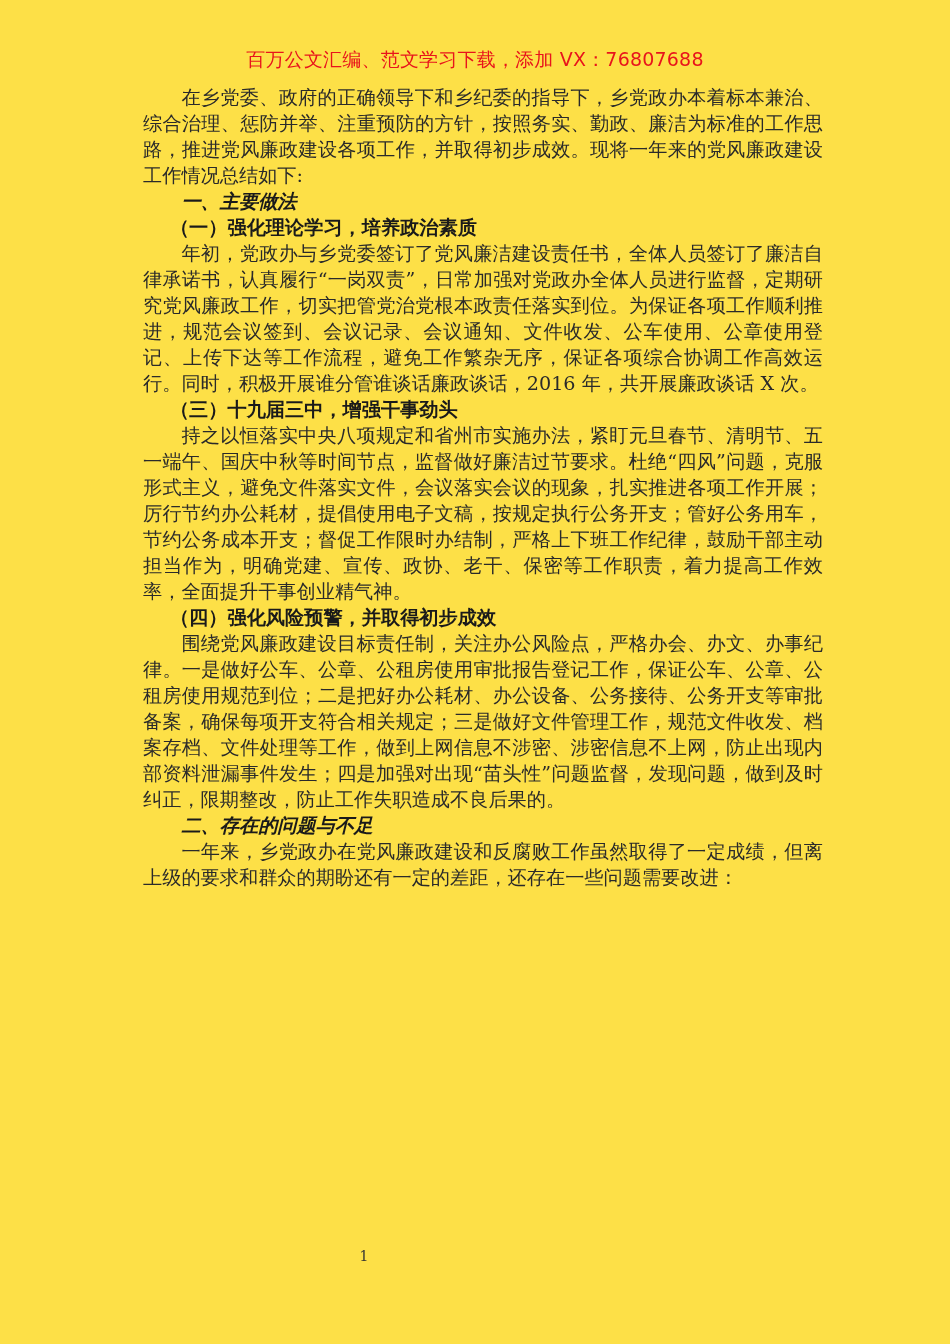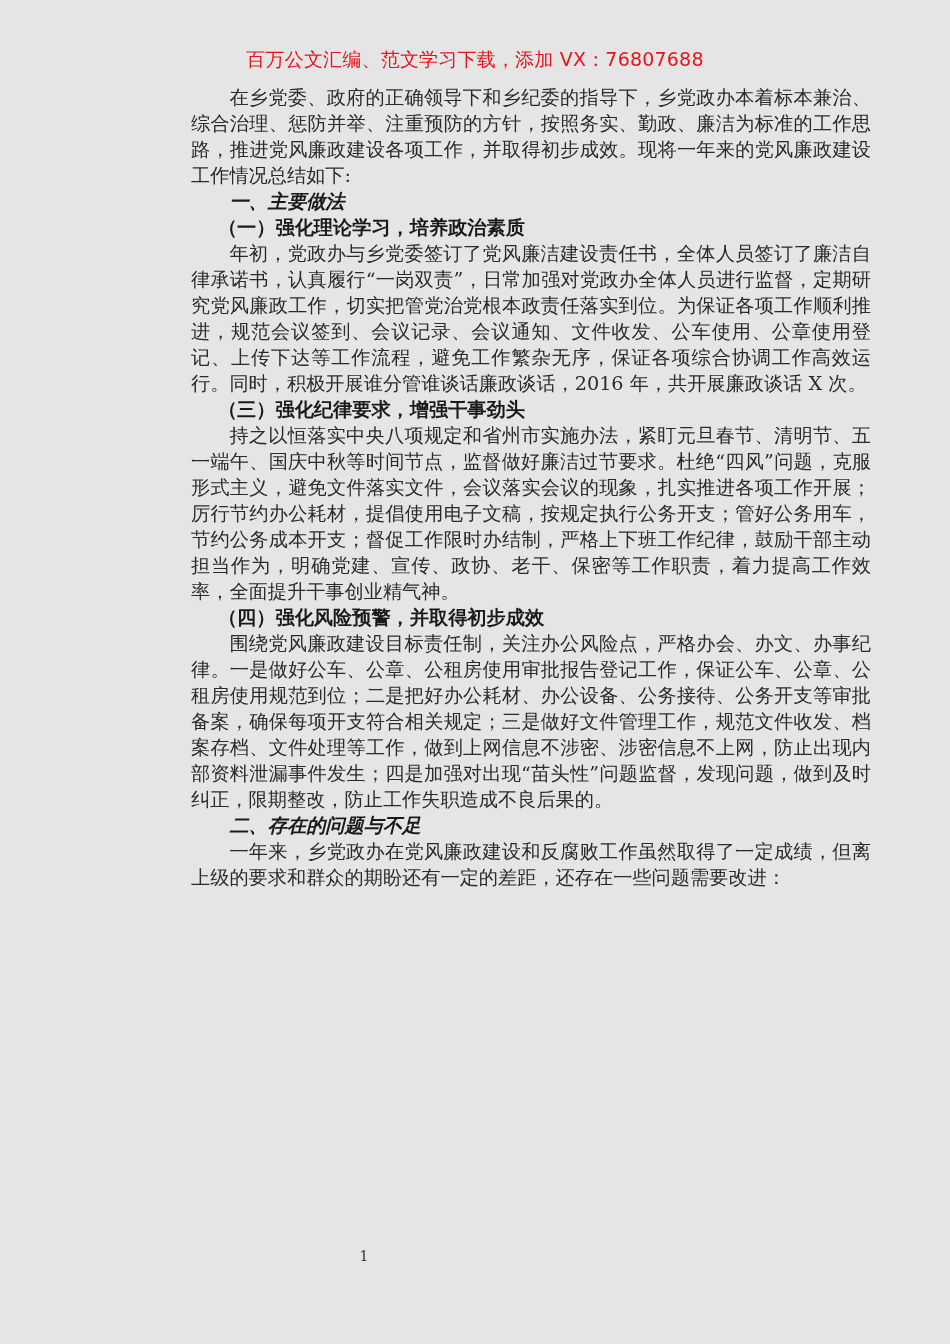--- a/index.html
+++ b/index.html
@@ -1,27 +1,27 @@
 <!DOCTYPE html>
 <html><head>
 <meta charset="utf-8">
 <style>
   html, body { margin: 0; padding: 0; background: #ffffff; }
   body { width: 950px; height: 1344px; position: relative; overflow: hidden; }
-  .page { position: absolute; left: 0; top: 0; width: 950px; height: 1344px; background: #e5e5e5; }
+  .page { position: absolute; left: 0; top: 0; width: 950px; height: 1344px; background: #fde047; }
   .banner {
     position: absolute; left: 0; top: 46px; width: 950px; text-align: center;
     color: #e8141c; font-family: "DejaVu Sans", "Liberation Sans", sans-serif;
     font-size: 19px; line-height: 26px; letter-spacing: 0.2px;
   }
   .body {
     position: absolute; left: 143px; top: 85px; width: 680px;
     font-family: "DejaVu Serif", "Liberation Serif", serif;
     font-size: 19.2px; line-height: 26px; color: #2a2a2a;
-    text-align: justify; text-justify: inter-character; margin-left: 48px;
+    text-align: justify; text-justify: inter-character;
   }
   .body p { margin: 0; text-indent: 2em; }
   .body h2, .body h3 {
     margin: 0; font-size: 19.2px; line-height: 26px; font-weight: bold;
     font-family: "DejaVu Sans", "Liberation Sans", sans-serif; color: #1a1a1a;
   }
   .body h2 { padding-left: 2em; font-style: italic; }
   .body h3 { padding-left: 1.4em; }
   .pagenum {
     position: absolute; left: 352px; top: 1248px; width: 24px; text-align: center;
@@ -36,21 +36,21 @@
 
   <div class="body">
     <p>在乡党委、政府的正确领导下和乡纪委的指导下，乡党政办本着标本兼治、综合治理、惩防并举、注重预防的方针，按照务实、勤政、廉洁为标准的工作思路，推进党风廉政建设各项工作，并取得初步成效。现将一年来的党风廉政建设工作情况总结如下:</p>
 
     <h2>一、主要做法</h2>
 
     <h3>（一）强化理论学习，培养政治素质</h3>
 
     <p>年初，党政办与乡党委签订了党风廉洁建设责任书，全体人员签订了廉洁自律承诺书，认真履行“一岗双责”，日常加强对党政办全体人员进行监督，定期研究党风廉政工作，切实把管党治党根本政责任落实到位。为保证各项工作顺利推进，规范会议签到、会议记录、会议通知、文件收发、公车使用、公章使用登记、上传下达等工作流程，避免工作繁杂无序，保证各项综合协调工作高效运行。同时，积极开展谁分管谁谈话廉政谈话，2016 年，共开展廉政谈话 X 次。</p>
 
-    <h3>（三）强化纪律要求，增强干事劲头</h3>
+    <h3>（三）十九届三中，增强干事劲头</h3>
     <p>持之以恒落实中央八项规定和省州市实施办法，紧盯元旦春节、清明节、五一端午、国庆中秋等时间节点，监督做好廉洁过节要求。杜绝“四风”问题，克服形式主义，避免文件落实文件，会议落实会议的现象，扎实推进各项工作开展；厉行节约办公耗材，提倡使用电子文稿，按规定执行公务开支；管好公务用车，节约公务成本开支；督促工作限时办结制，严格上下班工作纪律，鼓励干部主动担当作为，明确党建、宣传、政协、老干、保密等工作职责，着力提高工作效率，全面提升干事创业精气神。</p>
 
     <h3>（四）强化风险预警，并取得初步成效</h3>
     <p>围绕党风廉政建设目标责任制，关注办公风险点，严格办会、办文、办事纪律。一是做好公车、公章、公租房使用审批报告登记工作，保证公车、公章、公租房使用规范到位；二是把好办公耗材、办公设备、公务接待、公务开支等审批备案，确保每项开支符合相关规定；三是做好文件管理工作，规范文件收发、档案存档、文件处理等工作，做到上网信息不涉密、涉密信息不上网，防止出现内部资料泄漏事件发生；四是加强对出现“苗头性”问题监督，发现问题，做到及时纠正，限期整改，防止工作失职造成不良后果的。</p>
 
     <h2>二、存在的问题与不足</h2>
     <p>一年来，乡党政办在党风廉政建设和反腐败工作虽然取得了一定成绩，但离上级的要求和群众的期盼还有一定的差距，还存在一些问题需要改进：</p>
   </div>
 
   <div class="pagenum">1</div>

